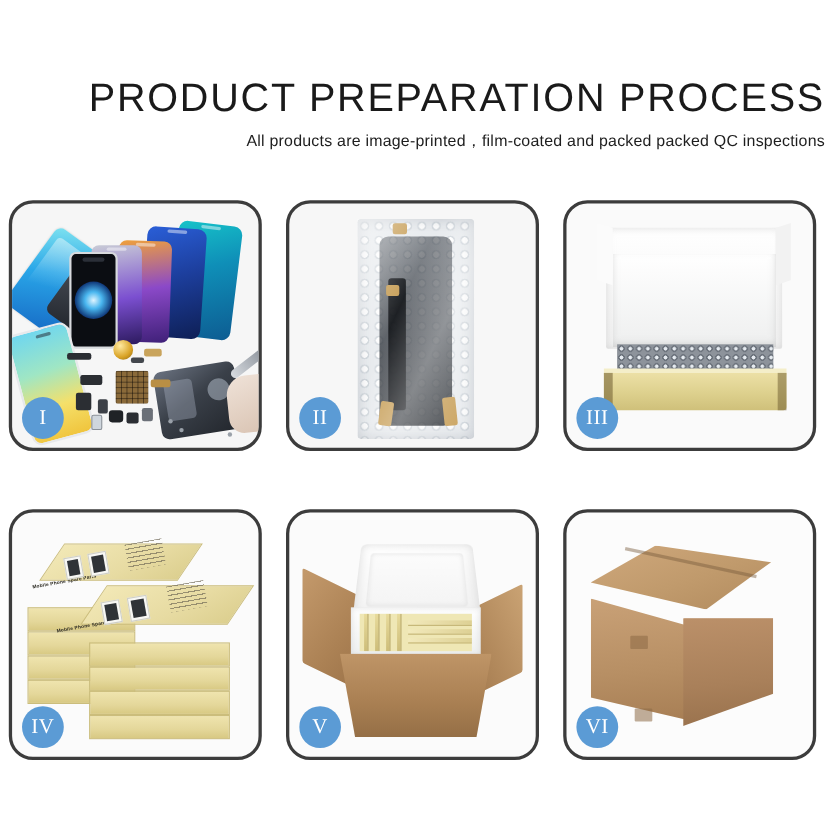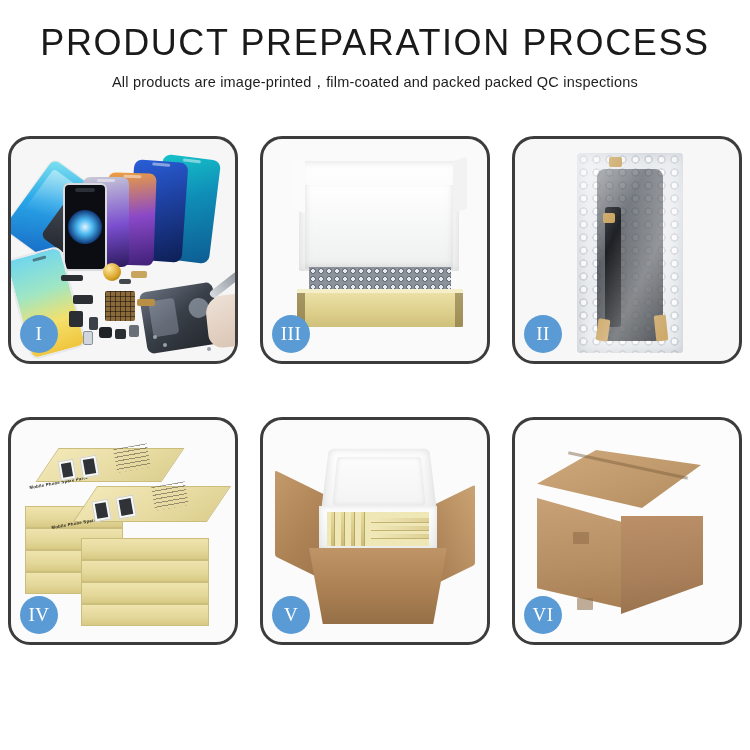--- a/index.html
+++ b/index.html
@@ -5,21 +5,21 @@
   * { box-sizing: border-box; margin: 0; padding: 0; }
   html, body {
     width: 750px; height: 750px;
     background: #ffffff;
     font-family: "Liberation Sans", sans-serif;
     overflow: hidden;
   }
   .page { position: relative; width: 750px; height: 750px; background: #fff; }
 
   
-  .header { width: 100%; padding-top: 24px; text-align: center; }
+  .header { width: 100%; padding-top: 24px; text-align: right; margin-top: 46px; }
   .title {
     font-size: 36px; letter-spacing: 1.6px; color: #1a1a1a;
     font-weight: 400; line-height: 1.05; white-space: nowrap;
   }
   .subtitle {
     margin-top: 11px; font-size: 14.5px; color: #1e1e1e;
     letter-spacing: .2px; white-space: nowrap;
   }
 
   
@@ -378,44 +378,44 @@
         <div class="part pt11"></div>
         <div class="screw" style="left:142px;top:196px"></div>
         <div class="screw" style="left:152px;top:204px"></div>
         <div class="screw" style="left:196px;top:208px"></div>
         <div class="hand"></div>
         <div class="probe"></div>
       </div>
       <div class="badge">I</div>
     </div>
 
-    <div class="panel p3">
-      <div class="stage">
-        <div class="b3lidback"></div>
-        <div class="b3foam"></div>
-        <div class="b3bubble"></div>
-        <div class="b3rim"></div>
-        <div class="b3tray"></div>
-      </div>
-      <div class="badge">III</div>
-    </div>
-
     <div class="panel p2">
       <div class="stage">
         <div class="bubblebag">
           <div class="bagpart"></div>
           <div class="bagflex"></div>
           <div class="bagtab bt1"></div>
           <div class="bagtab bt2"></div>
           <div class="bagtab bt3"></div>
           <div class="bagtab bt4"></div>
           <div class="bagsheen"></div>
         </div>
       </div>
       <div class="badge">II</div>
+    </div>
+
+    <div class="panel p3">
+      <div class="stage">
+        <div class="b3lidback"></div>
+        <div class="b3foam"></div>
+        <div class="b3bubble"></div>
+        <div class="b3rim"></div>
+        <div class="b3tray"></div>
+      </div>
+      <div class="badge">III</div>
     </div>
 
     <div class="panel p4">
       <div class="stage stack">
 
         <div class="sbox" style="left:14px; top:86px;  width:98px; height:22px;"></div>
         <div class="sbox" style="left:14px; top:108px; width:98px; height:22px;"></div>
         <div class="sbox" style="left:14px; top:130px; width:98px; height:22px;"></div>
         <div class="sbox" style="left:14px; top:152px; width:98px; height:22px;"></div>
 

